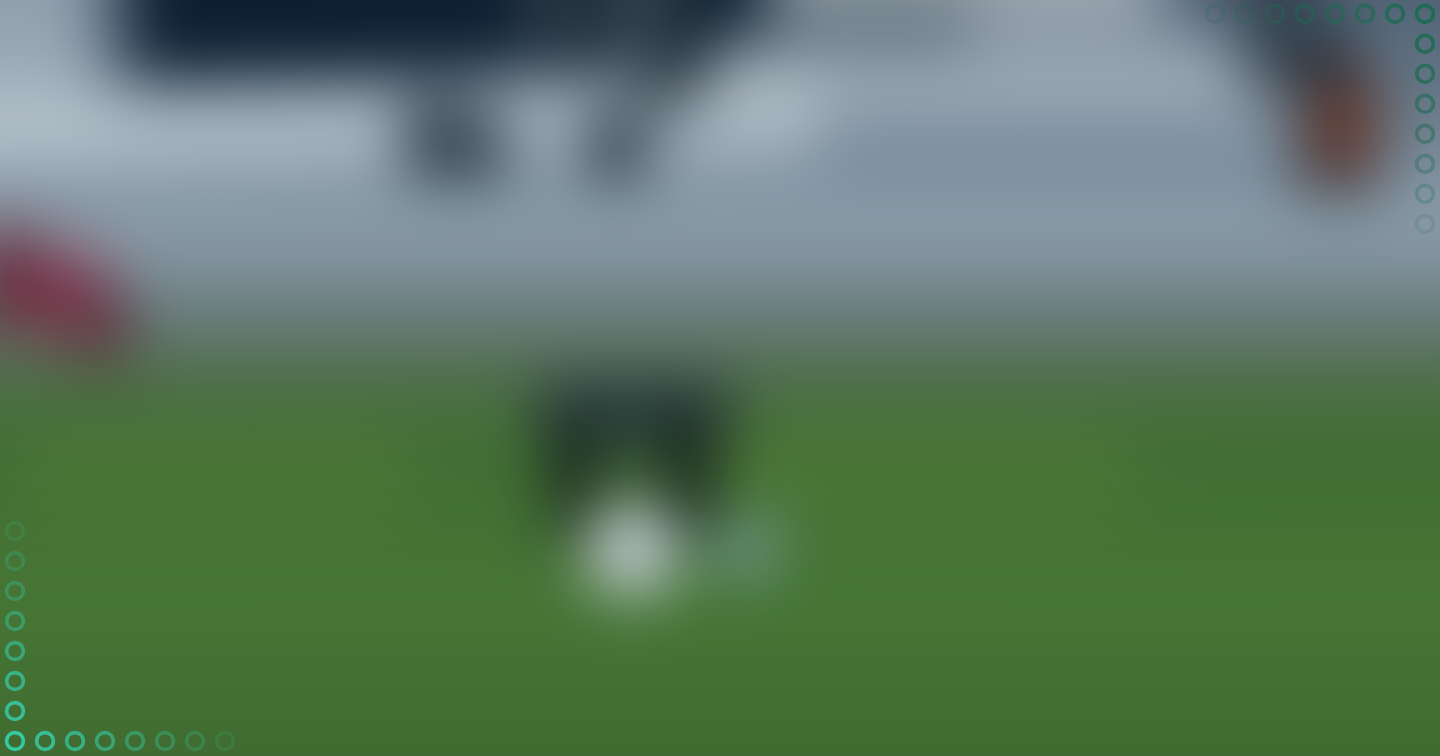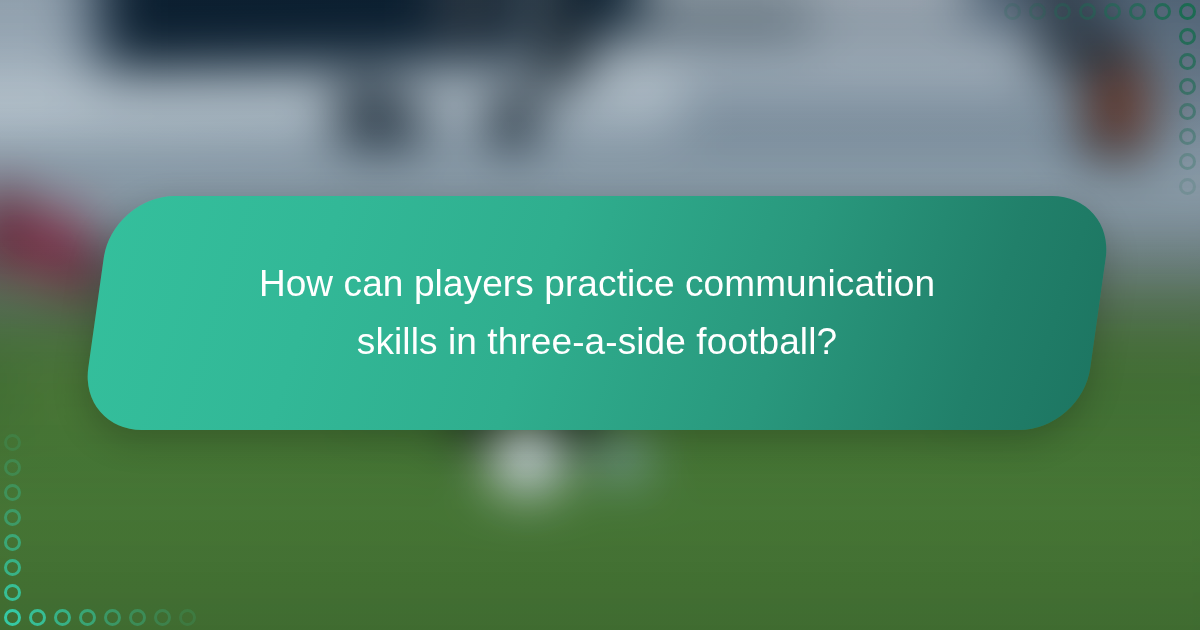--- a/index.html
+++ b/index.html
@@ -314,20 +314,14 @@
       <span class="dot" style="border: 3px solid rgb(53, 201, 164); opacity: 1;"></span>
       <span class="dot" style="border: 3px solid rgb(53, 201, 164); opacity: 0.88;"></span>
       <span class="dot" style="border: 3px solid rgb(53, 201, 164); opacity: 0.74;"></span>
       <span class="dot" style="border: 3px solid rgb(53, 201, 164); opacity: 0.6;"></span>
       <span class="dot" style="border: 3px solid rgb(53, 201, 164); opacity: 0.46;"></span>
       <span class="dot" style="border: 3px solid rgb(53, 201, 164); opacity: 0.34;"></span>
       <span class="dot" style="border: 3px solid rgb(53, 201, 164); opacity: 0.24;"></span>
       <span class="dot" style="border: 3px solid rgb(53, 201, 164); opacity: 0.15;"></span>
     </div>
 
-  <div class="card-wrap">
-    <div class="card-shape"></div>
-    <div class="card-text">
-      <h1>How can players practice communication skills in three-a-side football?</h1>
-    </div>
-  </div>
 
 </div>
 
 </body></html>

